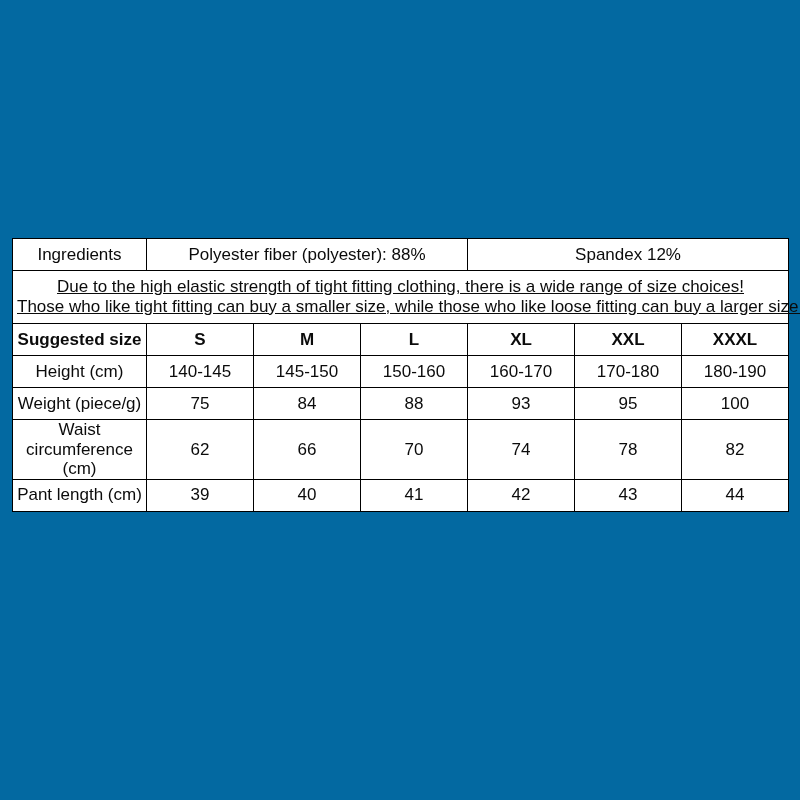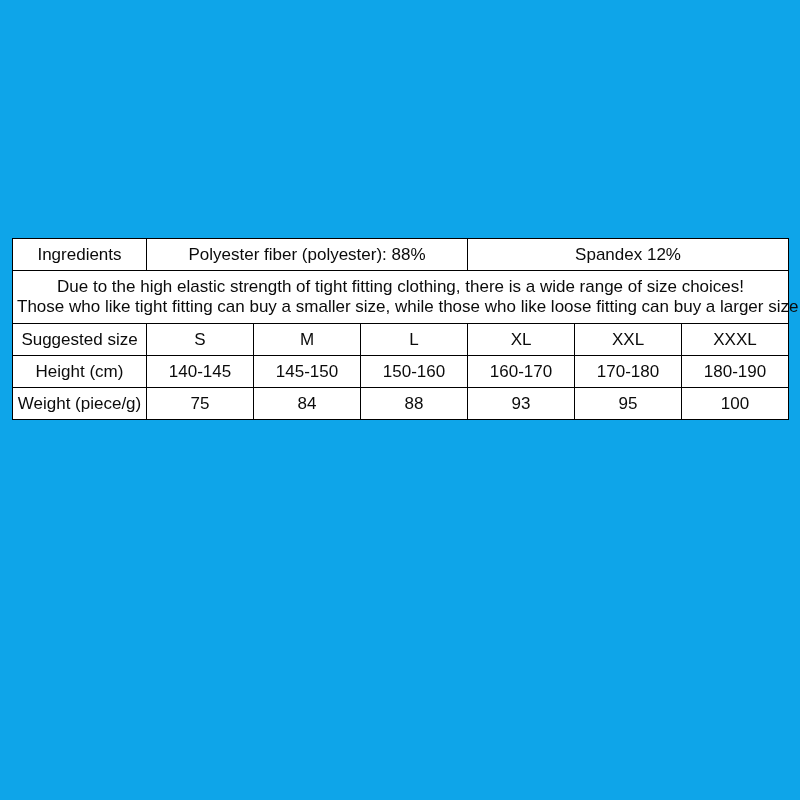--- a/index.html
+++ b/index.html
@@ -7,21 +7,21 @@
     padding: 0;
     width: 800px;
     height: 800px;
     background: #ffffff;
     font-family: "Liberation Sans", sans-serif;
   }
   #page {
     position: relative;
     width: 800px;
     height: 800px;
-    background: #0ea5e9;
+    background: #0369a1;
     overflow: hidden;
   }
   .size-table-wrap {
     position: absolute;
     left: 12px;
     top: 238px;
     width: 776px;
   }
   table.size-table {
     border-collapse: collapse;
@@ -60,28 +60,30 @@
     font-size: 17.5px;
   }
   td.ingredients-val {
     font-size: 17.5px;
   }
   .note-cell {
     padding: 6px 4px 7px 4px !important;
     height: auto !important;
     font-size: 15px;
     line-height: 1.35;
+    text-decoration: underline;
   }
   .note-line {
     display: block;
     text-align: center;
     white-space: nowrap;
   }
   .row-head td {
     font-size: 17px;
+    font-weight: bold;
   }
 </style>
 </head>
 <body>
 
 <div id="page">
   <div class="size-table-wrap">
     <table class="size-table">
       <colgroup>
         <col class="c0">
@@ -124,16 +126,34 @@
         </tr>
         <tr>
           <td class="label-cell">Weight (piece/g)</td>
           <td>75</td>
           <td>84</td>
           <td>88</td>
           <td>93</td>
           <td>95</td>
           <td>100</td>
         </tr>
+        <tr>
+          <td class="label-cell label-small">Waist circumference (cm)</td>
+          <td>62</td>
+          <td>66</td>
+          <td>70</td>
+          <td>74</td>
+          <td>78</td>
+          <td>82</td>
+        </tr>
+        <tr>
+          <td class="label-cell">Pant length (cm)</td>
+          <td>39</td>
+          <td>40</td>
+          <td>41</td>
+          <td>42</td>
+          <td>43</td>
+          <td>44</td>
+        </tr>
       </tbody>
     </table>
   </div>
 </div>
 
 </body></html>

